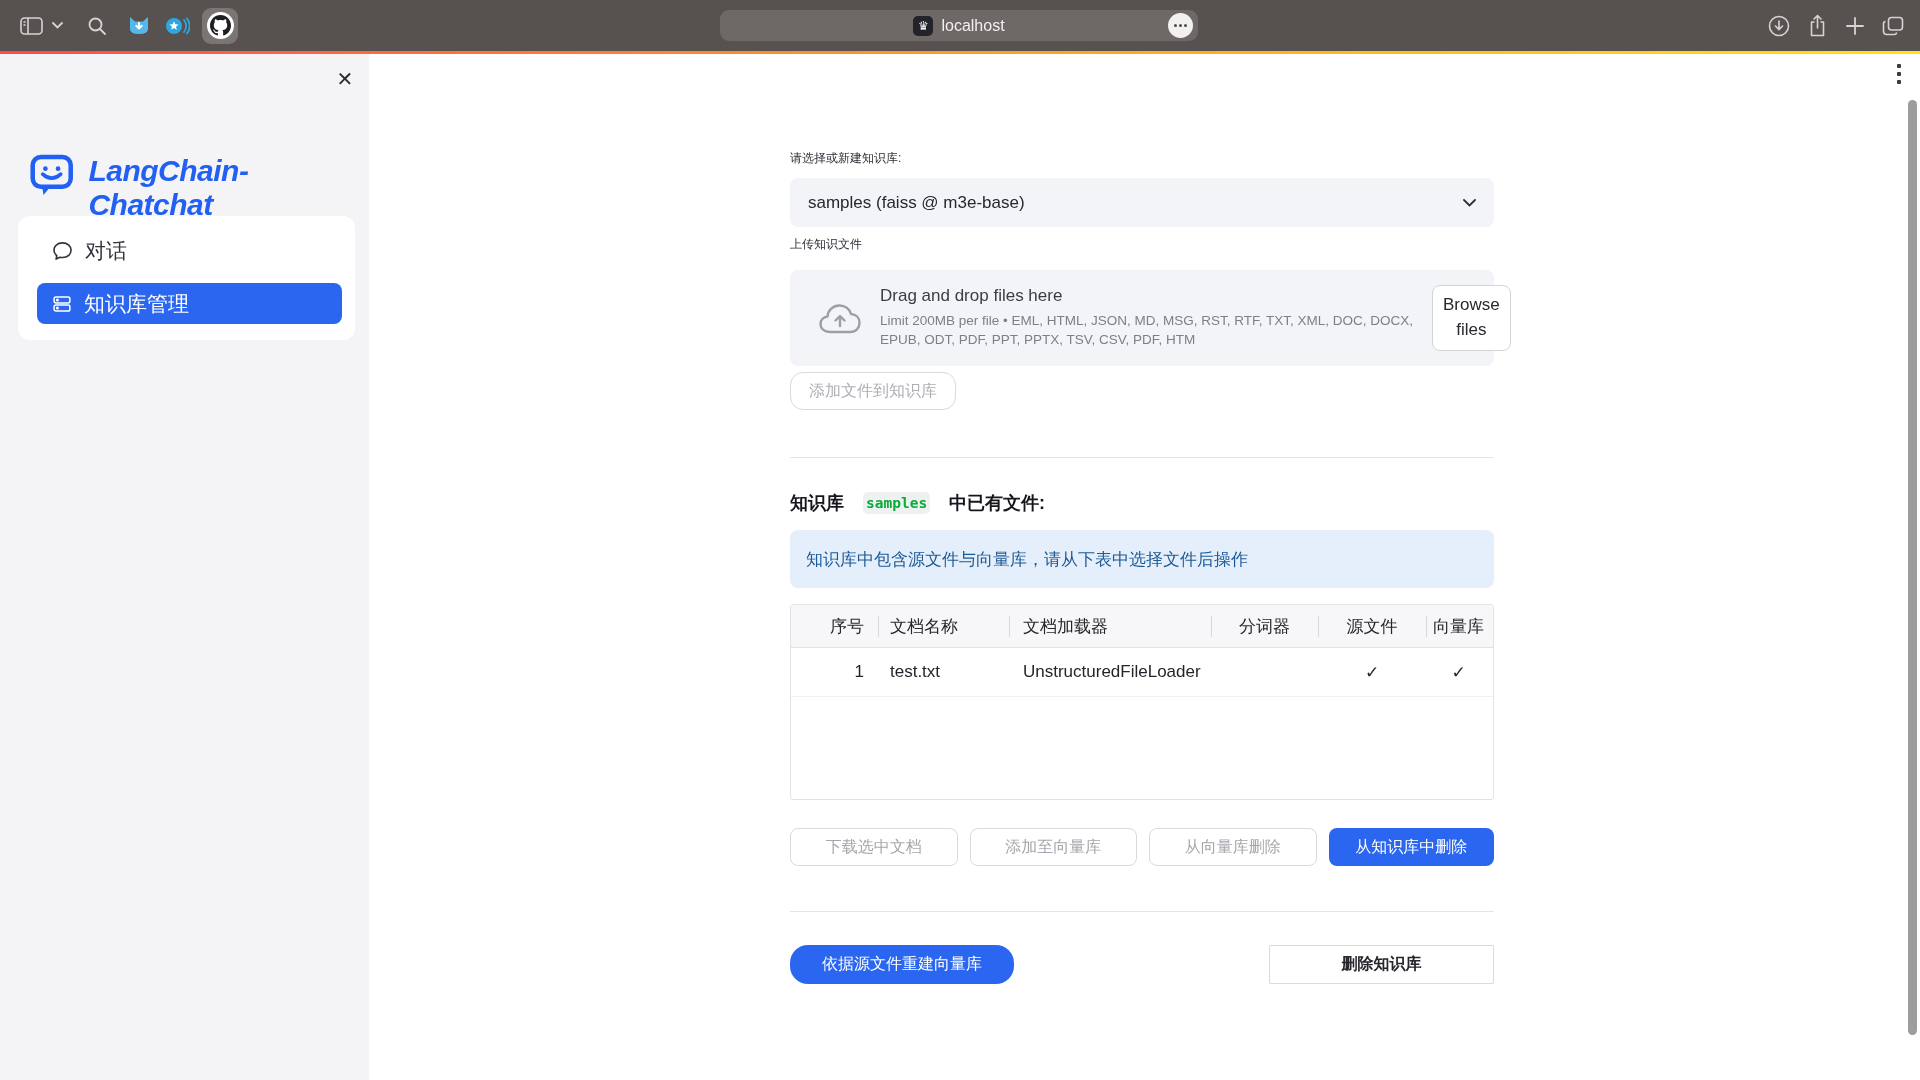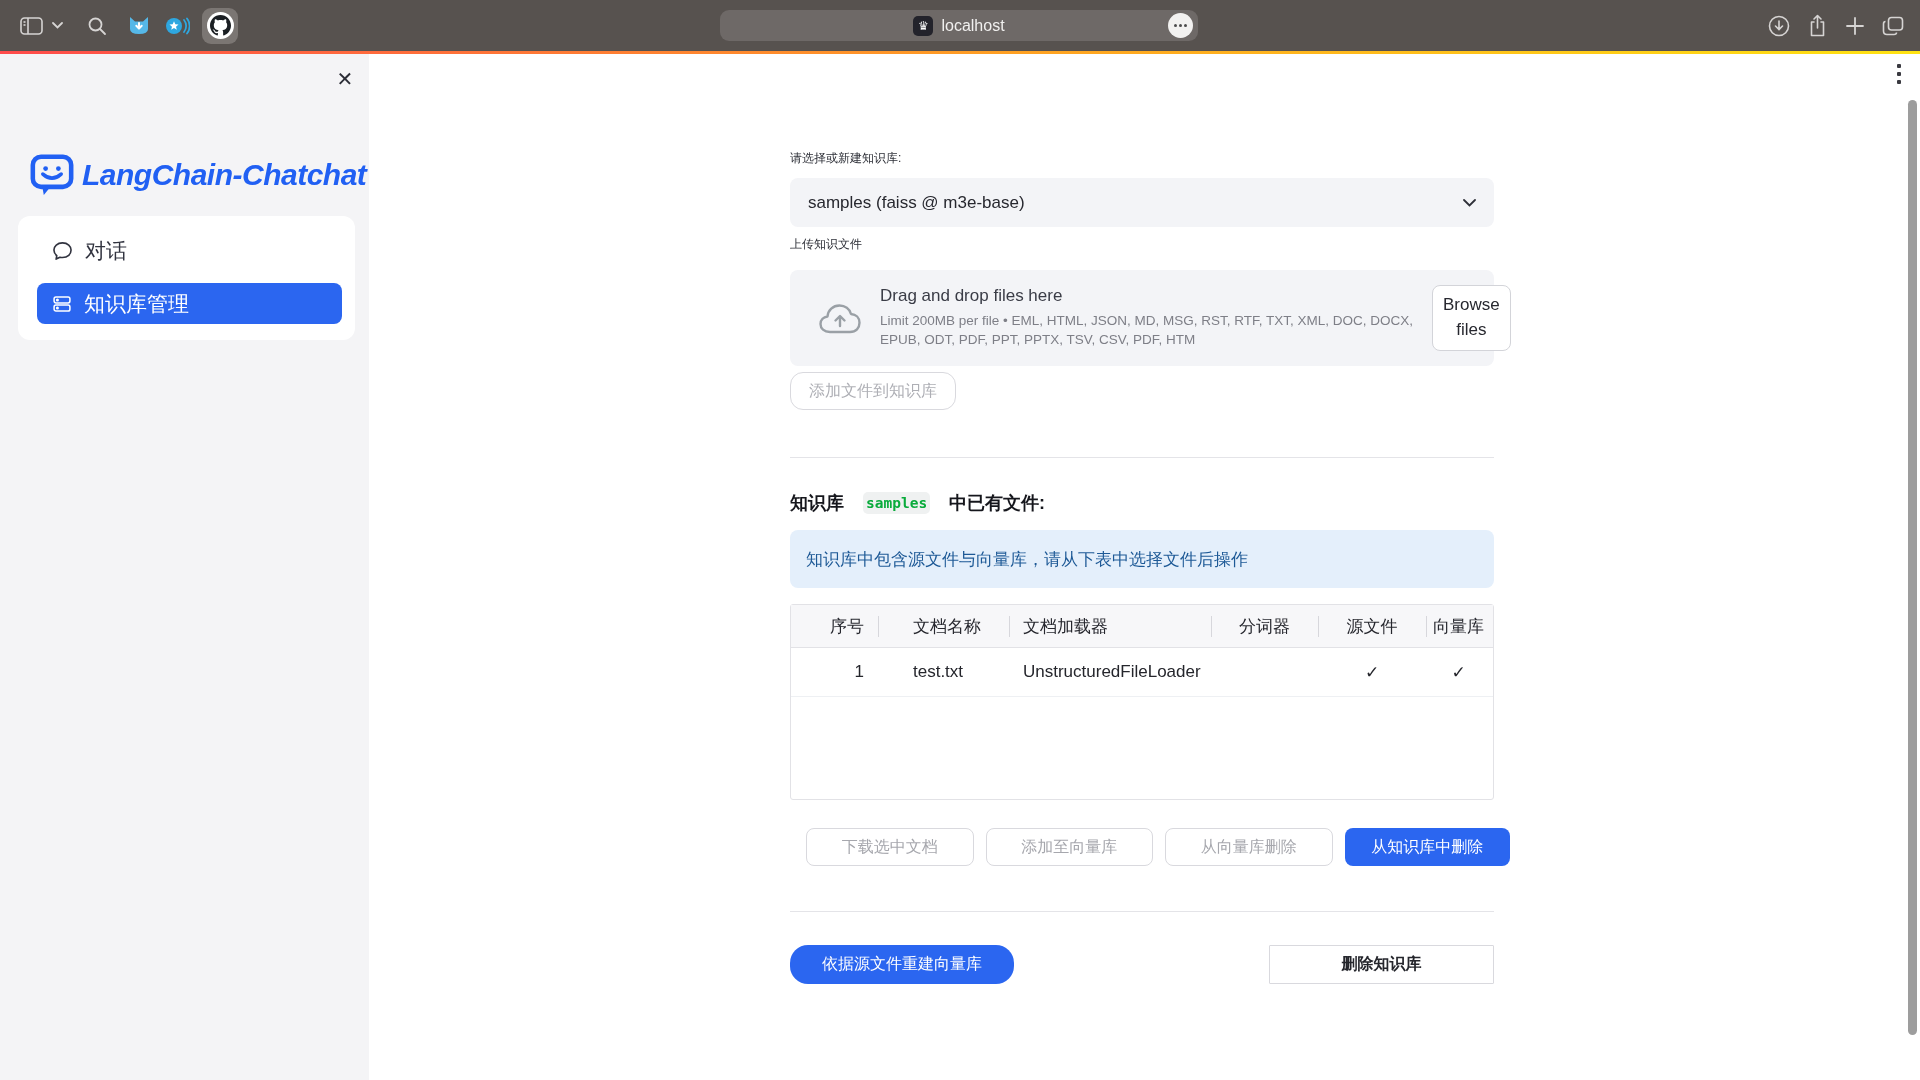--- a/index.html
+++ b/index.html
@@ -29,21 +29,21 @@
 
   .tb-right { position:absolute; right:16px; top:0; height:51px; display:flex; align-items:center; gap:17px; }
 
   .decoration { position:absolute; top:51px; left:0; width:1920px; height:3px;
                 background:linear-gradient(90deg,#ff4b4b 0%,#ffa421 55%,#ffe312 100%); }
 
   
   .sidebar { position:absolute; top:54px; left:0; width:369px; height:1026px; background:#f4f4f6; }
   .close-x { position:absolute; top:12px; left:332px; width:26px; height:26px; font-size:20px;
              color:#2b2d36; display:flex; align-items:center; justify-content:center; cursor:pointer; }
-  .logo { position:absolute; top:100px; left:30px; display:flex; align-items:center; gap:8px; }
+  .logo { position:absolute; top:100px; left:30px; display:flex; align-items:flex-start; gap:15px; }
   .logo-text { font-size:30px; font-weight:bold; font-style:italic; color:#2160f3; letter-spacing:-0.5px; }
   .menu-card { position:absolute; top:162px; left:18px; width:337px; height:124px;
                background:#fff; border-radius:12px; }
   .menu-item { position:absolute; left:19px; width:305px; display:flex; align-items:center;
                gap:12px; padding-left:15px; font-size:21px; cursor:pointer; }
   .mi-chat { top:12px; height:46px; color:#31333f; }
   .mi-kb   { top:67px; height:41px; background:#2b66f0; border-radius:8px; color:#fff; font-weight:500; }
 
   
   .kebab { position:absolute; top:64px; right:19px; display:flex; flex-direction:column; gap:4px; cursor:pointer; }
@@ -89,25 +89,25 @@
   .tbl { position:absolute; top:550px; left:0; width:704px; height:196px;
          border:1px solid #e2e2e6; border-radius:3px; background:#fff; }
   .trow { display:grid; grid-template-columns:87px 131px 202px 107px 108px 65px; }
   .thead { height:43px; background:#f7f7f9; border-bottom:1px solid #e2e2e6; }
   .tdata { height:49px; border-bottom:1px solid #eef0f3; cursor:pointer; }
   .cell { display:flex; align-items:center; font-size:17px; color:#25262c; position:relative; }
   .thead .cell { color:#26272e; }
   .thead .cell:not(:first-child)::before { content:""; position:absolute; left:0; top:11px;
         width:1px; height:21px; background:#d7d7dc; }
   .c1 { justify-content:flex-end; padding-right:14px; }
-  .c2 { padding-left:35px; }
+  .c2 { padding-left:12px; }
   .c3 { padding-left:14px; }
   .c4,.c5,.c6 { justify-content:center; }
 
-  .actions { position:absolute; top:774px; left:16px; width:704px; height:38px; display:flex; gap:12px; }
+  .actions { position:absolute; top:774px; left:0; width:704px; height:38px; display:flex; gap:12px; }
   .btn { flex:1; height:38px; border-radius:8px; font-size:16px; display:flex; align-items:center;
          justify-content:center; font-family:inherit; cursor:pointer; }
   .btn-disabled { background:#fff; border:1px solid #d9d9de; color:#a6a7ad; }
   .btn-primary  { background:#2b66f0; border:none; color:#fff; }
 
   .footer { position:absolute; top:891px; left:0; width:704px; height:39px; }
   .rebuild-btn { position:absolute; left:0; top:0; width:224px; height:39px; background:#2b66f0;
                  border:none; border-radius:18px; color:#fff; font-size:16px; font-family:Liberation Mono, monospace; cursor:pointer; }
   .delete-btn  { position:absolute; right:0; top:0; width:225px; height:39px; background:#fff;
                  border:1px solid #d9d9de; border-radius:1px; color:#25262c; font-size:16px;

